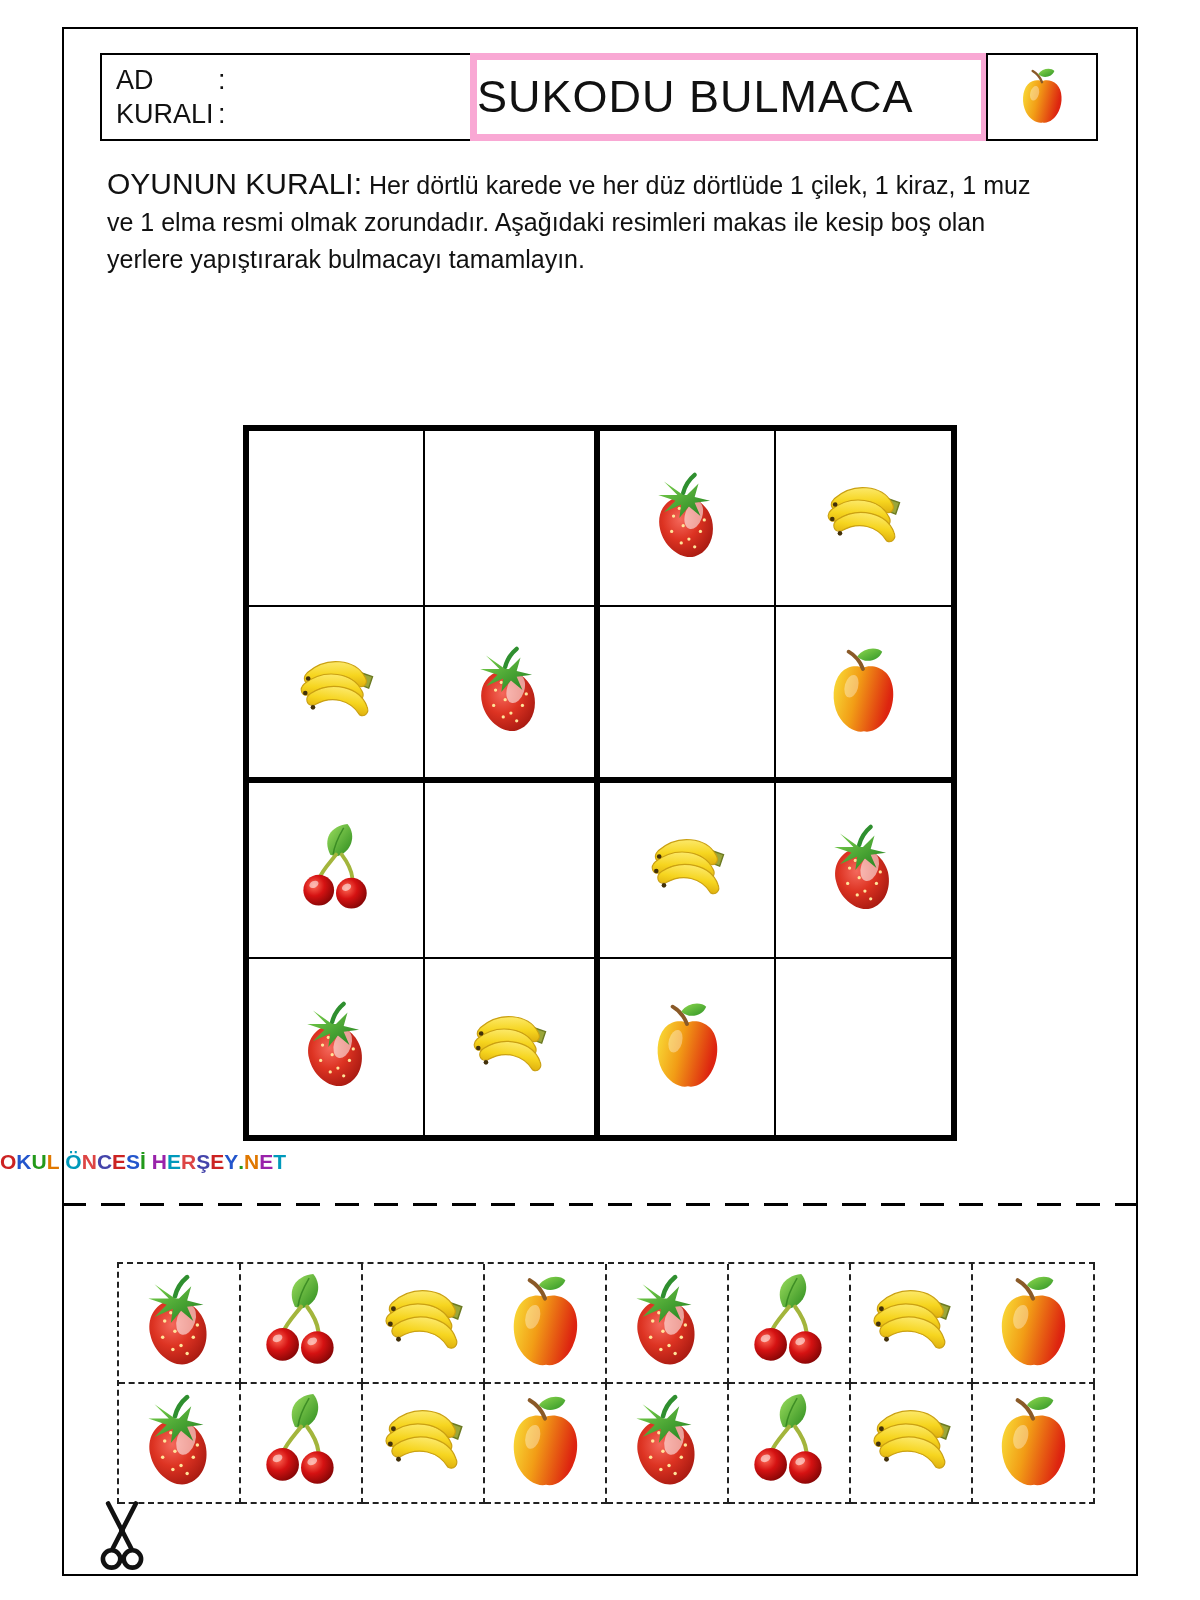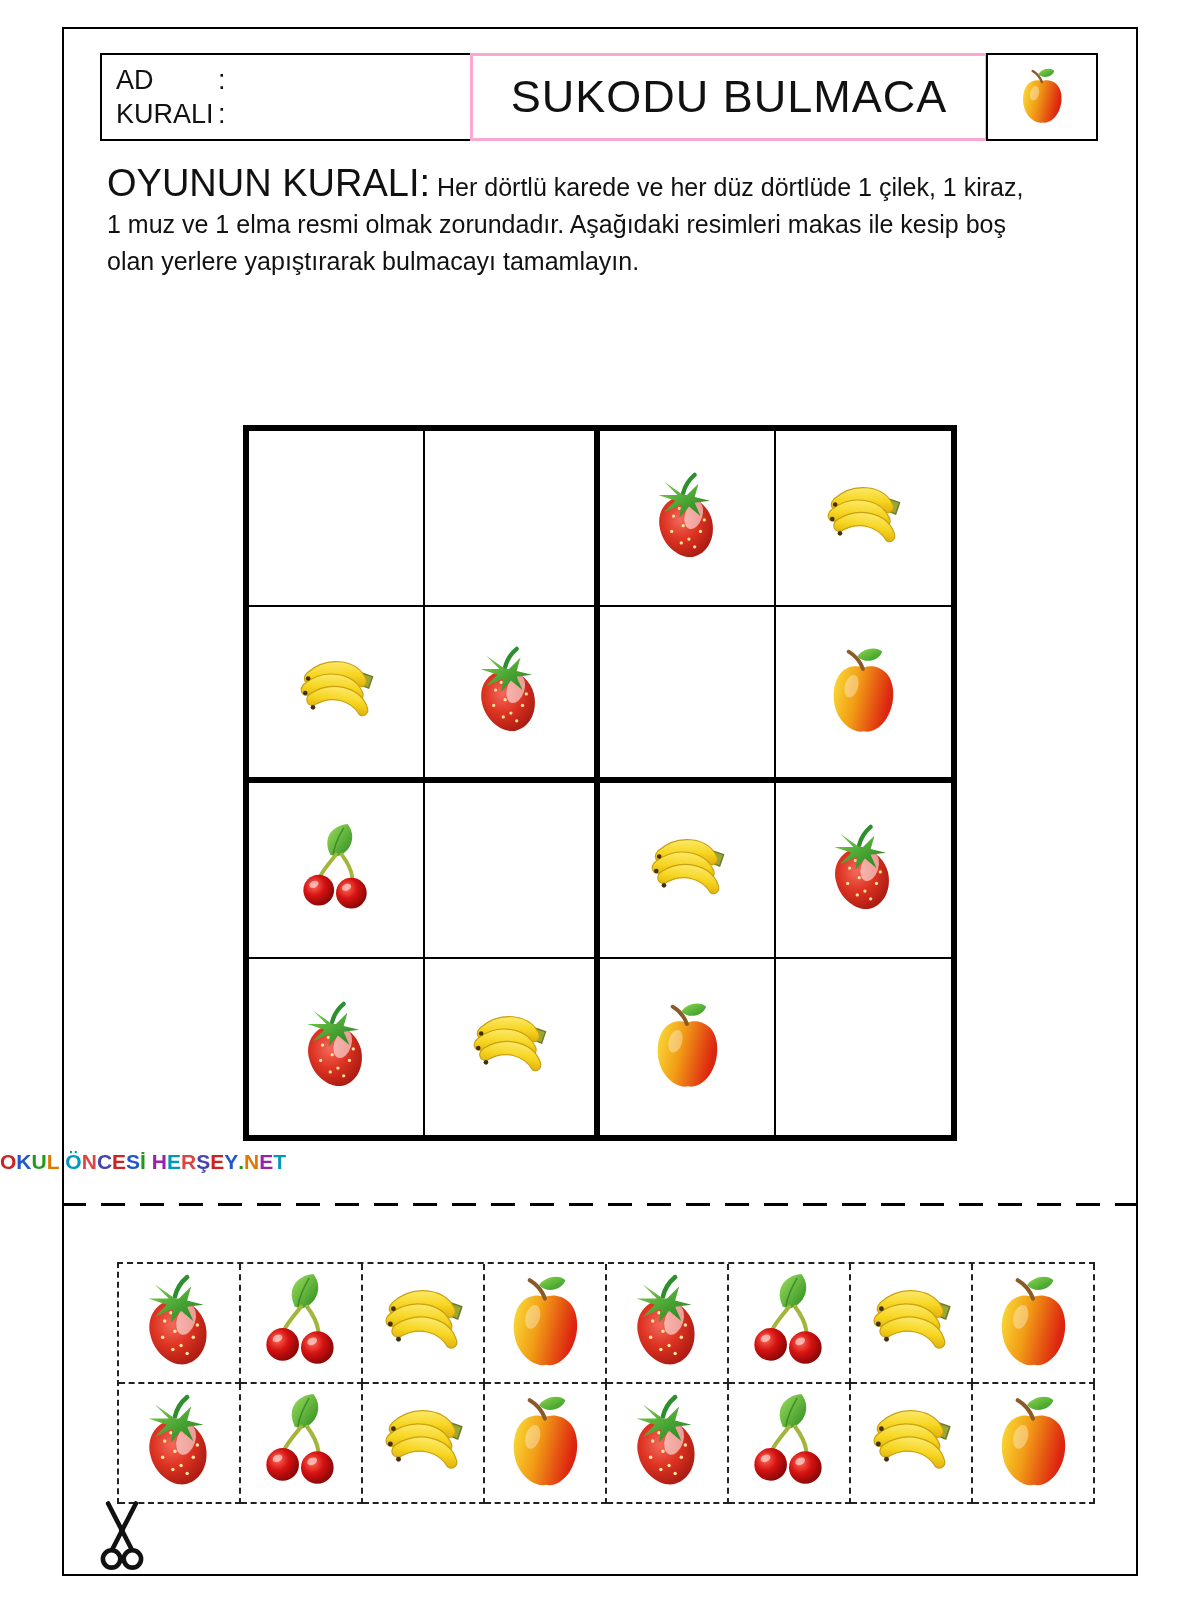--- a/index.html
+++ b/index.html
@@ -4,26 +4,26 @@
 <style>
   html,body{margin:0;padding:0;background:#fff;}
   body{width:1200px;height:1600px;position:relative;font-family:"Liberation Sans",sans-serif;color:#111;overflow:hidden;}
 
   .page-border{position:absolute;left:62px;top:27px;width:1076px;height:1549px;border:2px solid #000;box-sizing:border-box;}
 
   
   .name-box{position:absolute;left:100px;top:53px;width:372px;height:88px;border:2px solid #000;box-sizing:border-box;padding:8px 0 0 14px;font-size:27px;}
   .name-row{display:flex;height:34px;align-items:center;}
   .nlabel{width:102px;}
-  .title-box{position:absolute;left:470px;top:53px;width:518px;height:88px;border:3px solid #f9a8d4;box-sizing:border-box;display:flex;align-items:center;justify-content:center;font-size:45px;letter-spacing:1px;white-space:nowrap;}
+  .title-box{position:absolute;left:470px;top:53px;width:518px;height:88px;border:7px solid #f9a8d4;box-sizing:border-box;display:flex;align-items:center;justify-content:flex-start;font-size:45px;letter-spacing:1px;white-space:nowrap;}
   .apple-box{position:absolute;left:986px;top:53px;width:112px;height:88px;border:2px solid #000;box-sizing:border-box;display:flex;align-items:center;justify-content:center;}
 
   
   .instructions{position:absolute;left:107px;top:165px;width:925px;font-size:25px;line-height:37px;}
-  .rule-label{font-size:38px;}
+  .rule-label{font-size:30px;}
 
   
   .sudoku{position:absolute;left:243px;top:425px;width:714px;height:716px;border:6px solid #000;box-sizing:border-box;display:grid;grid-template-columns:repeat(4,1fr);grid-template-rows:repeat(4,1fr);background:#fff;}
   .scell{border-right:2px solid #000;border-bottom:2px solid #000;display:flex;align-items:center;justify-content:center;}
   .scell:nth-child(4n){border-right:none;}
   .scell:nth-child(n+13){border-bottom:none;}
   .scell:nth-child(4n+2){border-right:6px solid #000;}
   .scell:nth-child(n+5):nth-child(-n+8){border-bottom:6px solid #000;}
 
   .fruit{display:block;}

